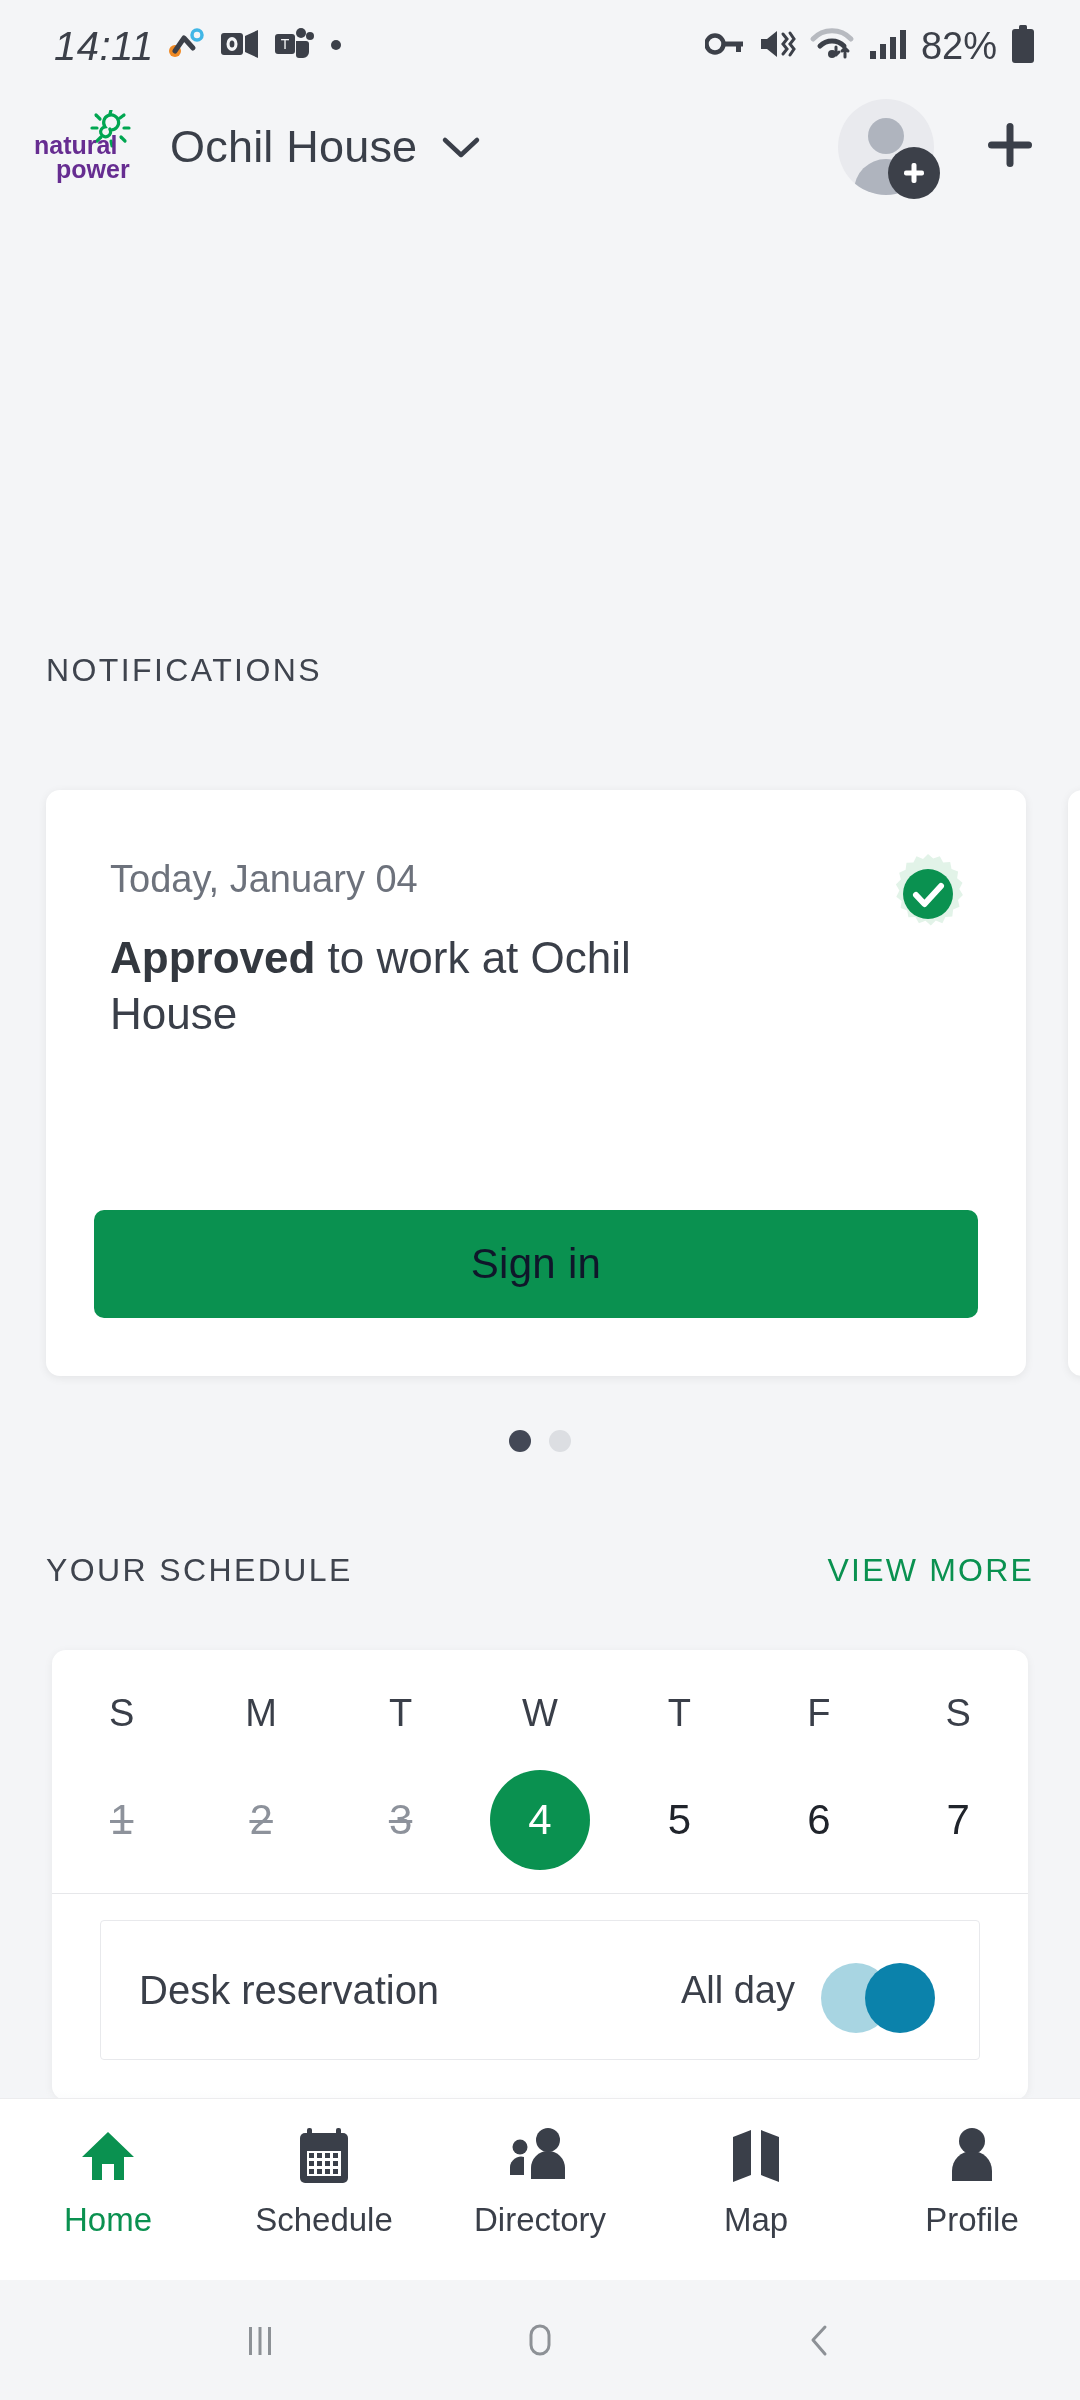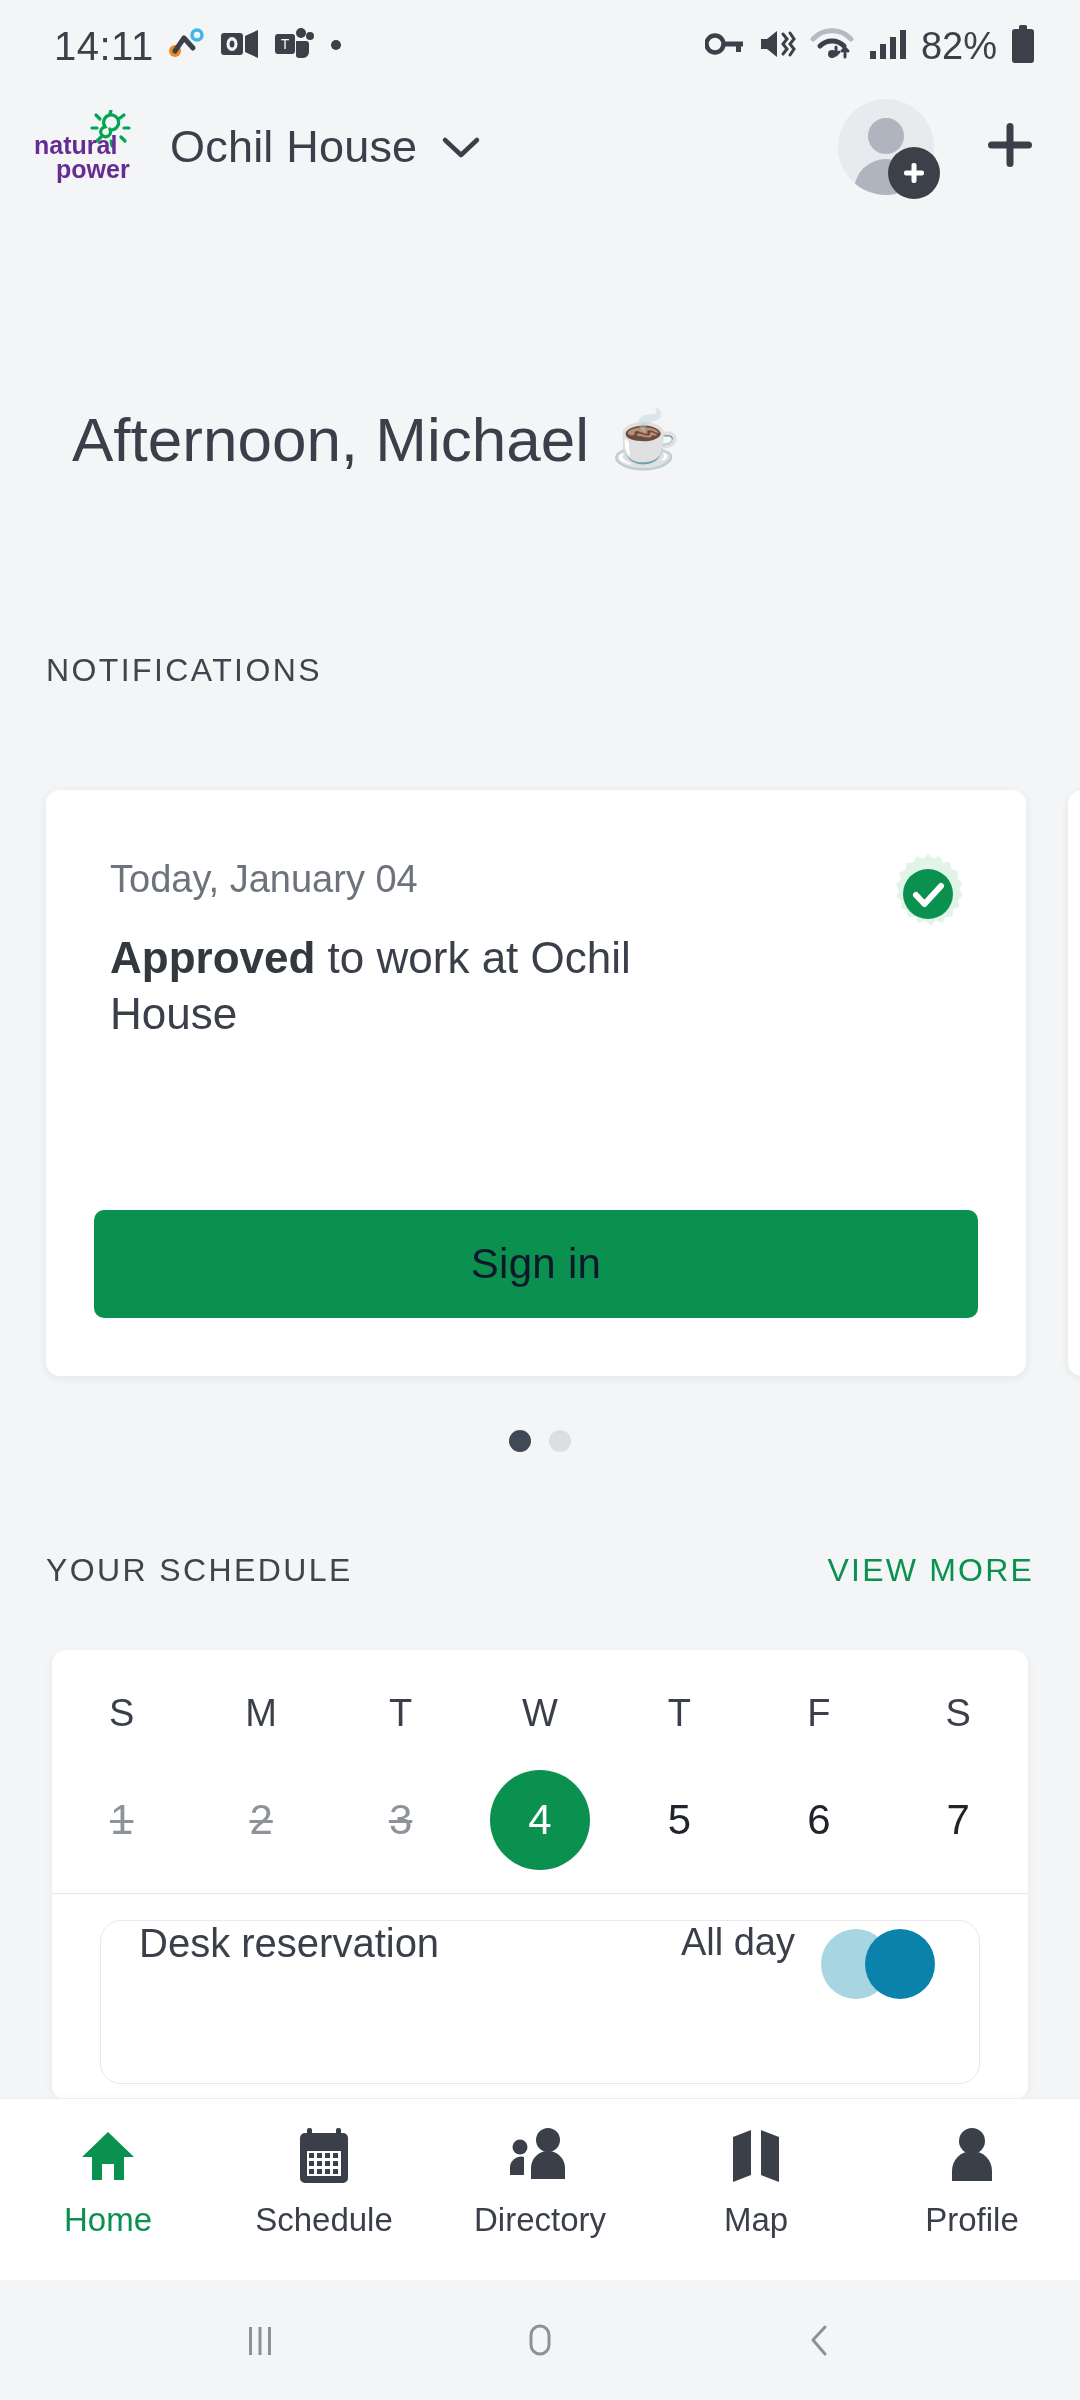--- a/index.html
+++ b/index.html
@@ -11,21 +11,21 @@
   }
   .phone { position: relative; width: 1080px; height: 2400px; background: #f4f5f7; }
 
   
   .statusbar {
     position: absolute; top: 0; left: 0; right: 0; height: 92px;
     display: flex; align-items: center; justify-content: space-between;
     padding: 0 44px 0 54px;
   }
   .sb-left { display: flex; align-items: center; gap: 14px; }
-  .sb-time { font-size: 40px; color: #3c4049; letter-spacing: .5px; }
+  .sb-time { font-size: 40px; color: #3c4049; letter-spacing: .5px; font-style: italic; }
   .sb-right { display: flex; align-items: center; gap: 13px; }
   .sb-batt-text { font-size: 38px; color: #3c4049; margin-left: 2px; }
 
   
   .appbar {
     position: absolute; top: 92px; left: 0; right: 0; height: 110px;
     display: flex; align-items: center; padding: 0 38px 0 34px; text-align: center;
   }
   .logo { width: 112px; height: 74px; position: relative; flex: 0 0 auto; }
   .logo svg { display: block; }
@@ -139,23 +139,23 @@
   }
   .daynum {
     width: 100px; height: 100px; border-radius: 50%;
     display: flex; align-items: center; justify-content: center;
     font-size: 42px; color: #20242b;
   }
   .daynum.past { color: #8d929b; text-decoration: line-through; text-decoration-thickness: 3px; }
   .daynum.today { background: #0a9150; color: #ffffff; }
   .sched-divider { margin-top: 18px; height: 1px; background: #e6e7ea; width: 100%; }
   .event-row {
-    position: relative; margin: 26px 48px 0 48px; height: 164px;
-    border: 1px solid #e8e9ec; border-radius: 21px;
-    display: flex; align-items: flex-start; padding: 0 38px;
+    position: relative; margin: 26px 48px 0 48px; height: 140px;
+    border: 1px solid #e8e9ec; border-radius: 4px;
+    display: flex; align-items: center; padding: 0 38px;
   }
   .event-title { font-size: 40px; color: #3a3f49; }
   .event-spacer { flex: 1 1 auto; }
   .event-when { font-size: 38px; color: #3a3f49; margin-right: 26px; }
   .event-avatars { position: relative; width: 120px; height: 70px; }
   .ev-av {
     position: absolute; top: 8px; width: 70px; height: 70px; border-radius: 50%;
   }
   .ev-av.a { left: 0; background: #a8d5e2; }
   .ev-av.b { left: 44px; background: #0b82ab; }
@@ -313,24 +313,20 @@
     <div class="plus-btn">
       <span>
         <svg width="64" height="64" viewBox="0 0 64 64">
           <rect x="28.5" y="10" width="7" height="44" rx="3.5" fill="#3a3f49"></rect>
           <rect x="10" y="28.5" width="44" height="7" rx="3.5" fill="#3a3f49"></rect>
         </svg>
       </span>
     </div>
   </div>
 
-  <div class="greeting">
-    <span>Afternoon, Michael</span>
-    <span class="greeting-emoji">☕</span>
-  </div>
 
   <div class="sec-label notif-label">NOTIFICATIONS</div>
 
   <div class="notif-row">
     <div class="notif-card">
       <div class="notif-date">Today, January 04</div>
       <div class="notif-msg">
         <b>Approved</b><span> to work at Ochil House</span>
       </div>
       <div class="verified-badge">

